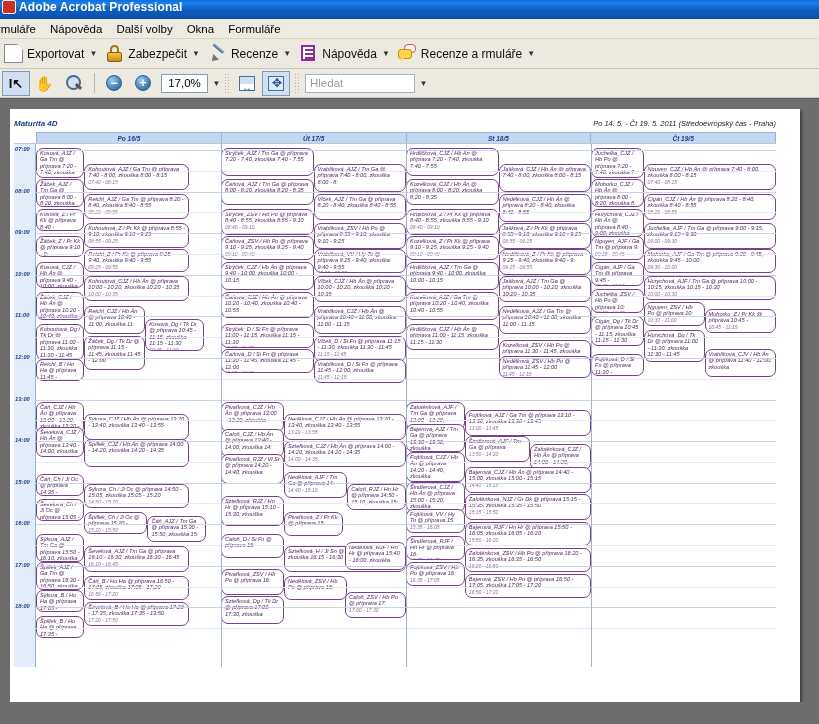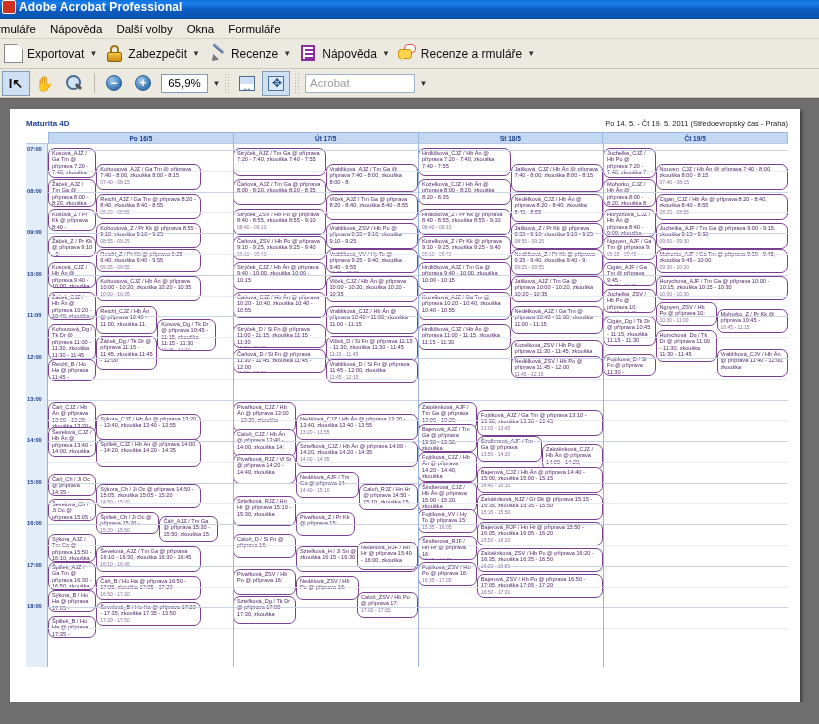--- a/index.html
+++ b/index.html
@@ -124,21 +124,21 @@
     background: #fff;
     box-shadow: 2px 2px 3px rgba(0,0,0,.45);
     overflow: hidden;
   }
   
   #vscroll {
     position:absolute; right:0; top:0; width:0px; height:100%;
   }
 
   
-  #cal { position:absolute; left:16px; top:10px; width:762px; height:570px; }
+  #cal { position:absolute; left:4px; top:10px; width:762px; height:570px;font-style:italic; }
   #calhead { display:flex; justify-content:space-between; align-items:flex-end;
     font-size:8px; color:#1b3f8f; font-weight:bold; margin-bottom:4px; }
   #calhead .right { font-weight:normal; color:#222; font-size:7.5px; }
 
   #daybar { display:flex; height:11px; background:#c5d8f2; border:1px solid #9ab4de;
      border-bottom:none; margin-left:22px; }
   #daybar .dcell { flex:1 1 0; text-align:center; font-size:6.5px; font-weight:bold;
      color:#1b3f8f; line-height:11px; border-right:1px solid #9ab4de; }
   #daybar .dcell:last-child{border-right:none;}
 
@@ -224,33 +224,33 @@
   <div class="tool">
       <span class="zoomglass"></span>
     </div>
   <div class="sep"></div>
   <div class="tool">
     <span class="circ-btn">−</span>
   </div>
   <div class="tool">
     <span class="circ-btn">+</span>
   </div>
-  <div id="zoomfield">65,9%</div>
+  <div id="zoomfield">17,0%</div>
   <div class="tool" style="width:12px">
     <span class="tb-caret">▼</span>
   </div>
   <div class="dotsep"></div>
   <div class="tool">
       <span class="pagefit"></span>
     </div>
   <div class="tool sel">
       <span class="pageall"></span>
     </div>
   <div class="dotsep"></div>
-  <div id="searchfield">Acrobat</div>
+  <div id="searchfield">Hledat</div>
   <div class="tool" style="width:12px">
     <span class="tb-caret">▼</span>
   </div>
 </div>
 
 <div id="docarea">
   <div id="page">
 
     <div id="cal">
 

